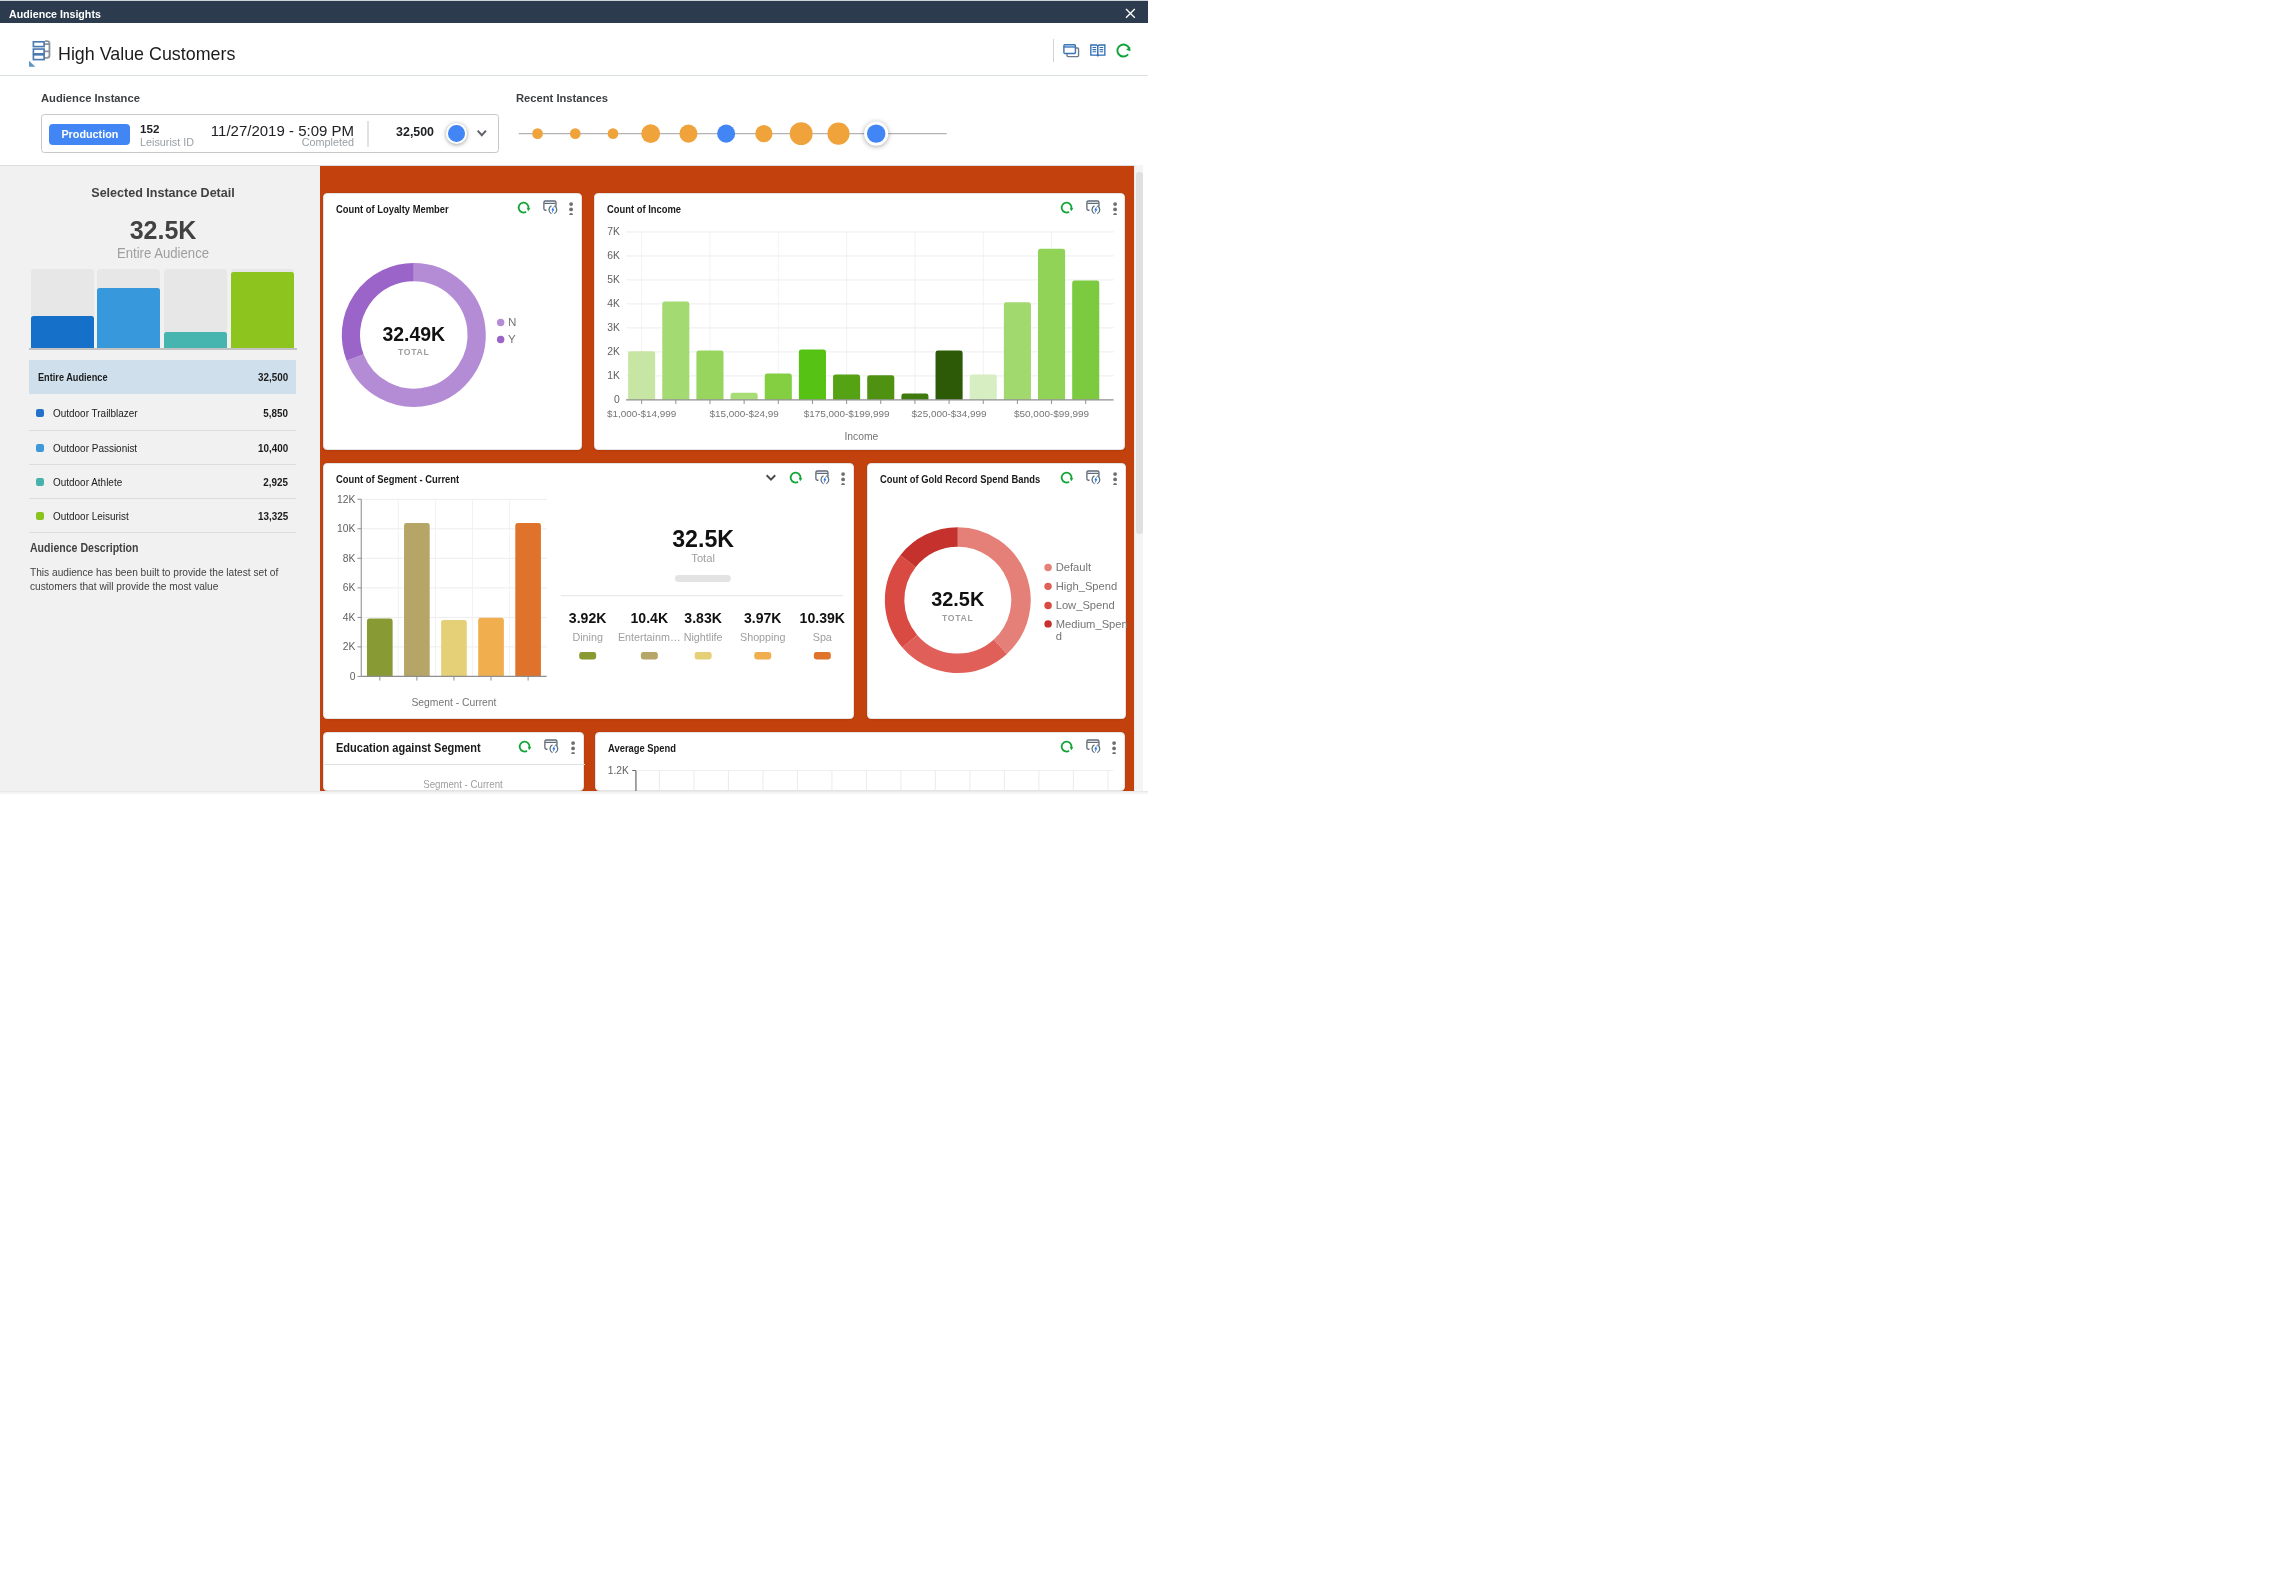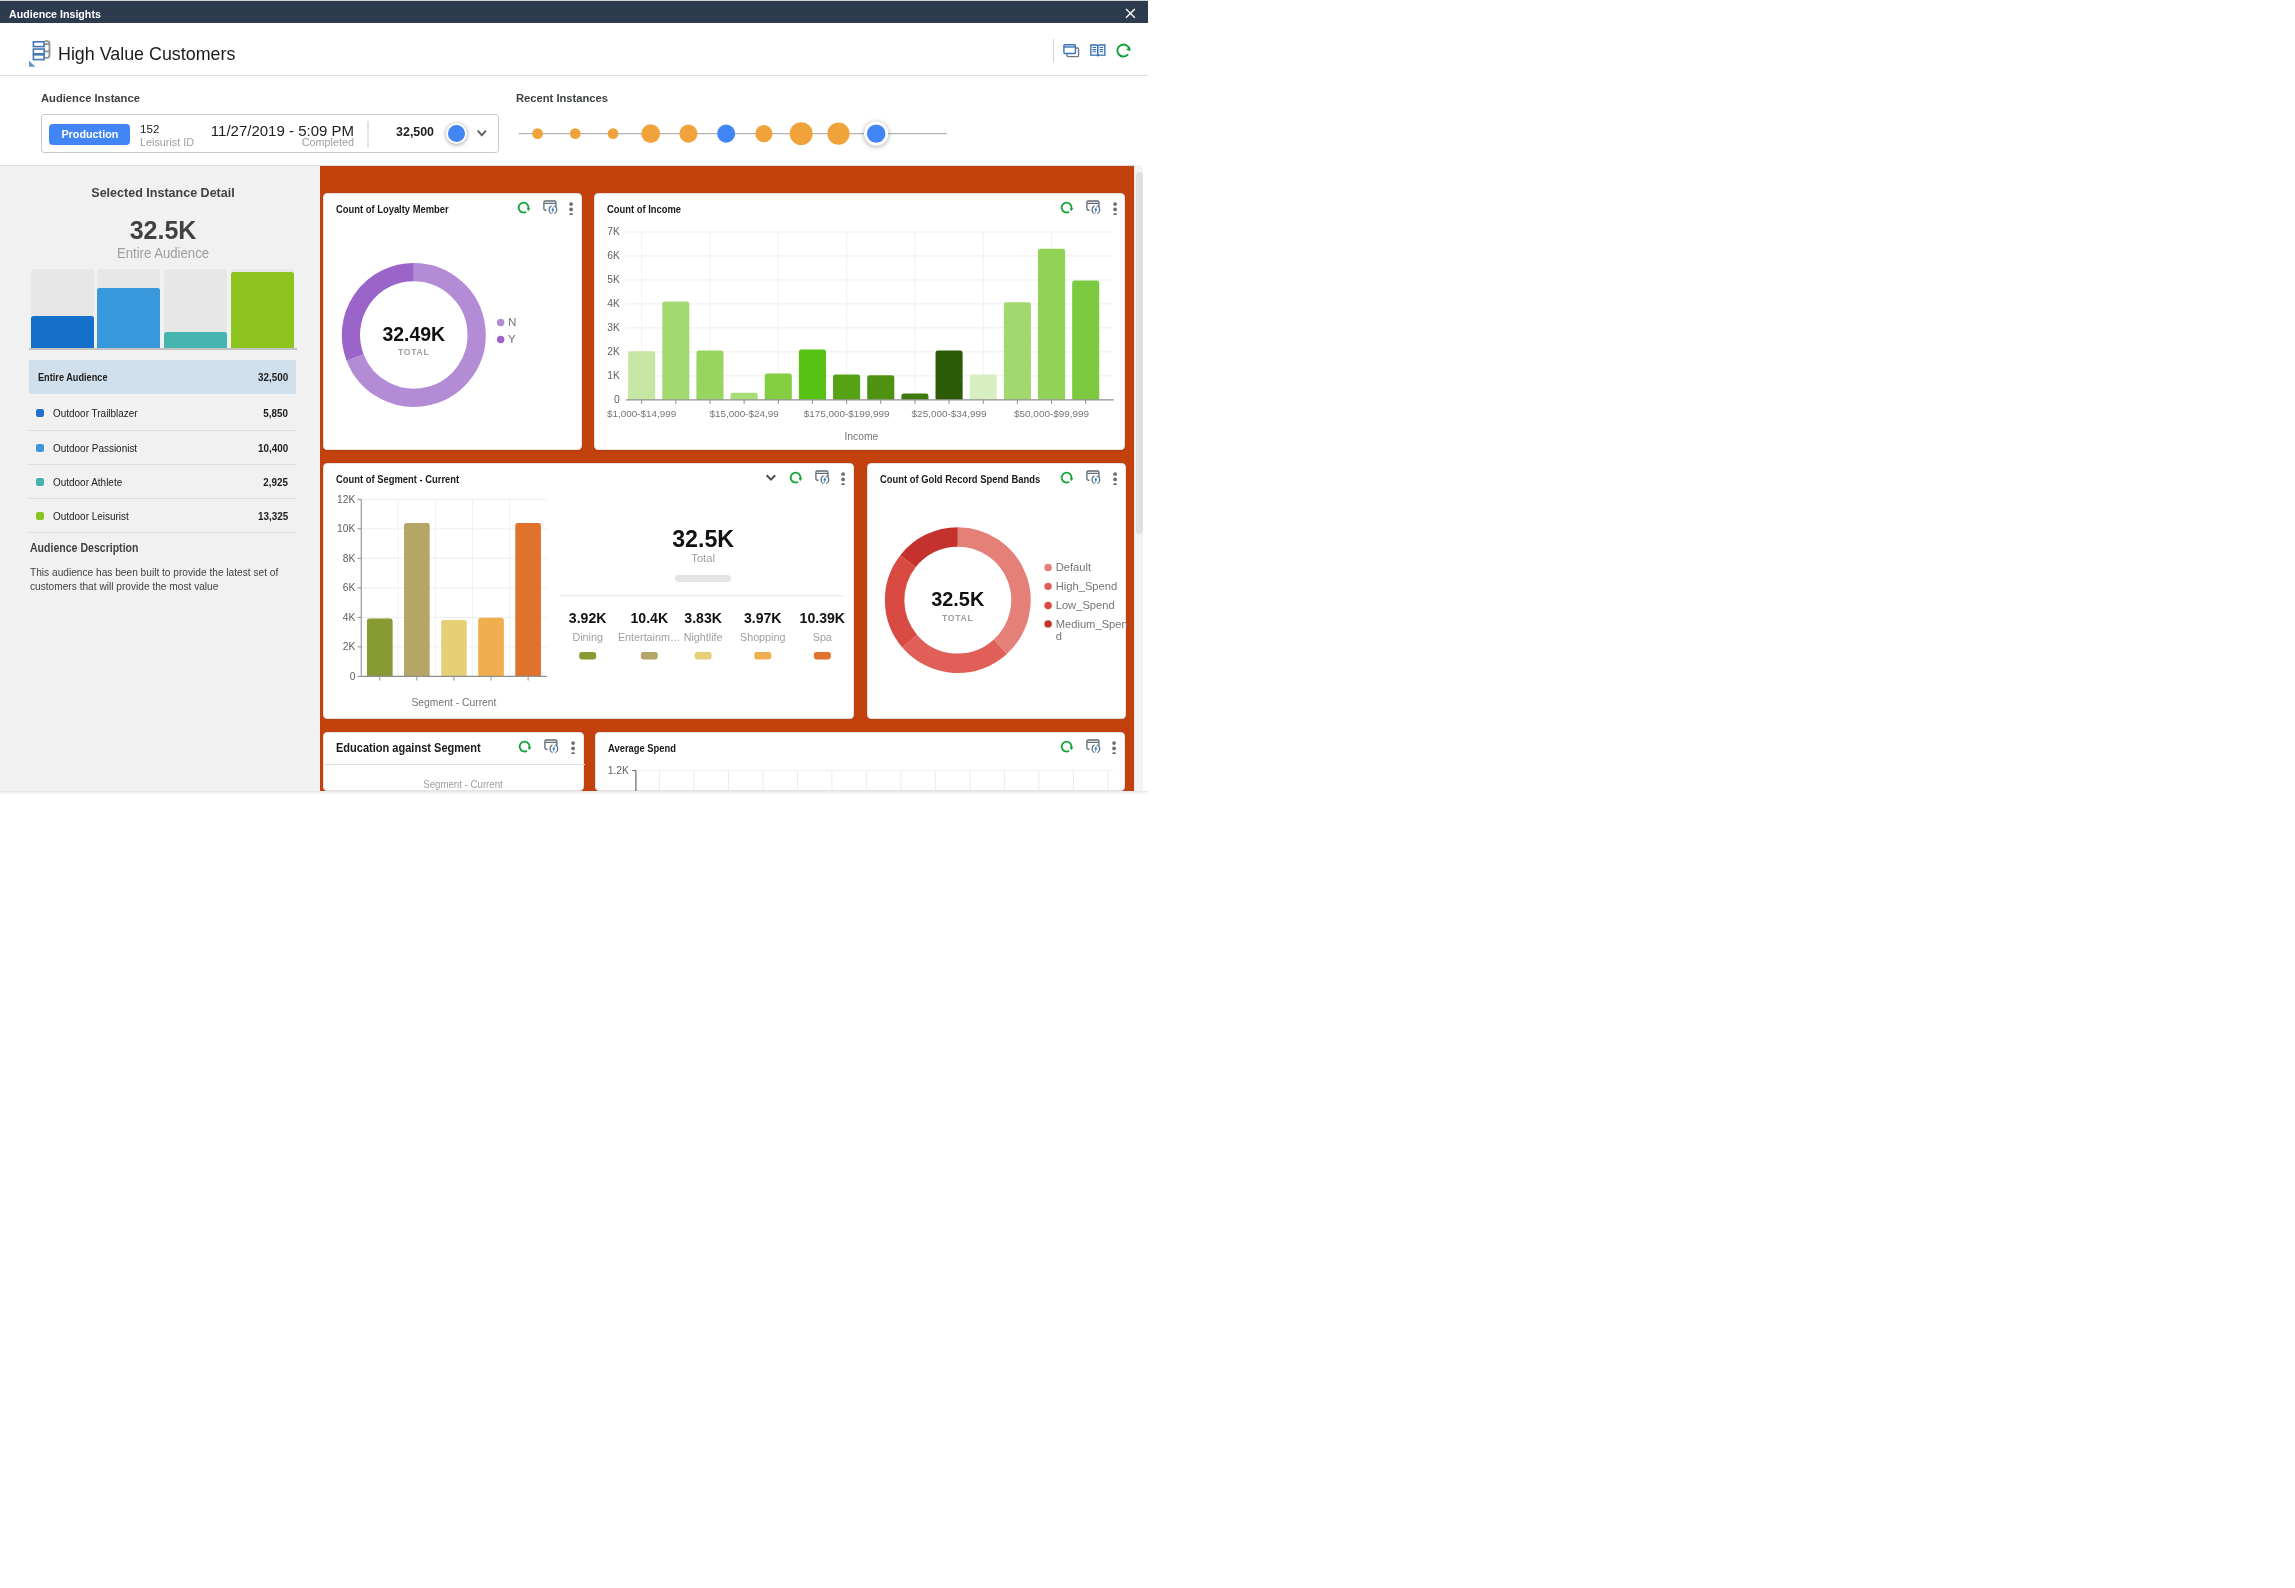--- a/index.html
+++ b/index.html
@@ -7,21 +7,21 @@
 .abs{position:absolute}
 .topbar{position:absolute;left:0;top:0;width:1148px;height:23px;background:#2c3b4e;border-top:0.8px solid #cdd2d6}
 .topbar .t{position:absolute;left:8.7px;top:5.8px;font-size:11.6px;font-weight:700;color:#fff;transform:scaleX(.92);transform-origin:0 50%;white-space:nowrap}
 .hdr{position:absolute;left:0;top:23px;width:1148px;height:53px;background:#fff;border-bottom:0.8px solid #dadfe2}
 .hdr h1{position:absolute;left:58px;top:20px;font-size:19px;font-weight:400;color:#1b1b1b;transform:scaleX(.94);transform-origin:0 50%;white-space:nowrap}
 .vdiv{position:absolute;width:0.8px;background:#cfd4d8}
 .instsec{position:absolute;left:12px;top:77px;width:1148px;height:89px;background:#fff}
 .slabel{position:absolute;font-size:11.2px;font-weight:700;color:#3c4043}
 .ibox{position:absolute;left:29px;top:37px;width:458px;height:39px;border:0.8px solid #c8c8c8;border-radius:3.3px;background:#fff}
 .pill{position:absolute;left:7.4px;top:9px;width:81px;height:20.7px;border-radius:4px;background:#4285f4;color:#fff;font-size:10.8px;font-weight:700;text-align:center;line-height:20.7px}
-.b15{font-weight:400;font-size:11.6px;color:#202124}
+.b15{font-weight:700;font-size:11.6px;color:#202124}
 .gray13{font-size:10.8px;color:#9aa0a6}
 .content{position:absolute;left:0;top:165px;width:1134px;height:626px;background:#c2410c;border-top:0.8px solid #dcdfe2}
 .card{position:absolute;background:#fff;border:0.8px solid #e4e4e4;border-radius:4.1px;box-shadow:0 0.8px 1.7px rgba(0,0,0,.08)}
 .ctitle{position:absolute;left:11.6px;top:7.9px;font-size:11.6px;font-weight:700;color:#1a1a1a;transform:scaleX(.81);transform-origin:0 50%;white-space:nowrap}
 .scroll-v{position:absolute;left:1134px;top:165px;width:9px;height:626px;background:#f4f4f4;border-left:0.8px solid #eaeaea}
 .scroll-v .thumb{position:absolute;left:1.2px;top:6.6px;width:6.6px;height:362px;background:#e0e0e0;border-radius:3.3px}
 .strip-b{position:absolute;left:0;top:791px;width:1148px;height:3.7px;background:#f4f4f5;border-top:0.8px solid #e9e9e9}
 .trow{left:28.5px;width:267px;height:34px;border-bottom:0.8px solid #dcdcdc;background:transparent}
 .trow .sq{position:absolute;left:7.4px;top:13px;width:8px;height:8px;border-radius:2.1px}
 .trow .tl{position:absolute;left:24px;top:11.2px;font-size:11.2px;color:#1b1b1b;transform:scaleX(.89);transform-origin:0 50%;white-space:nowrap}

